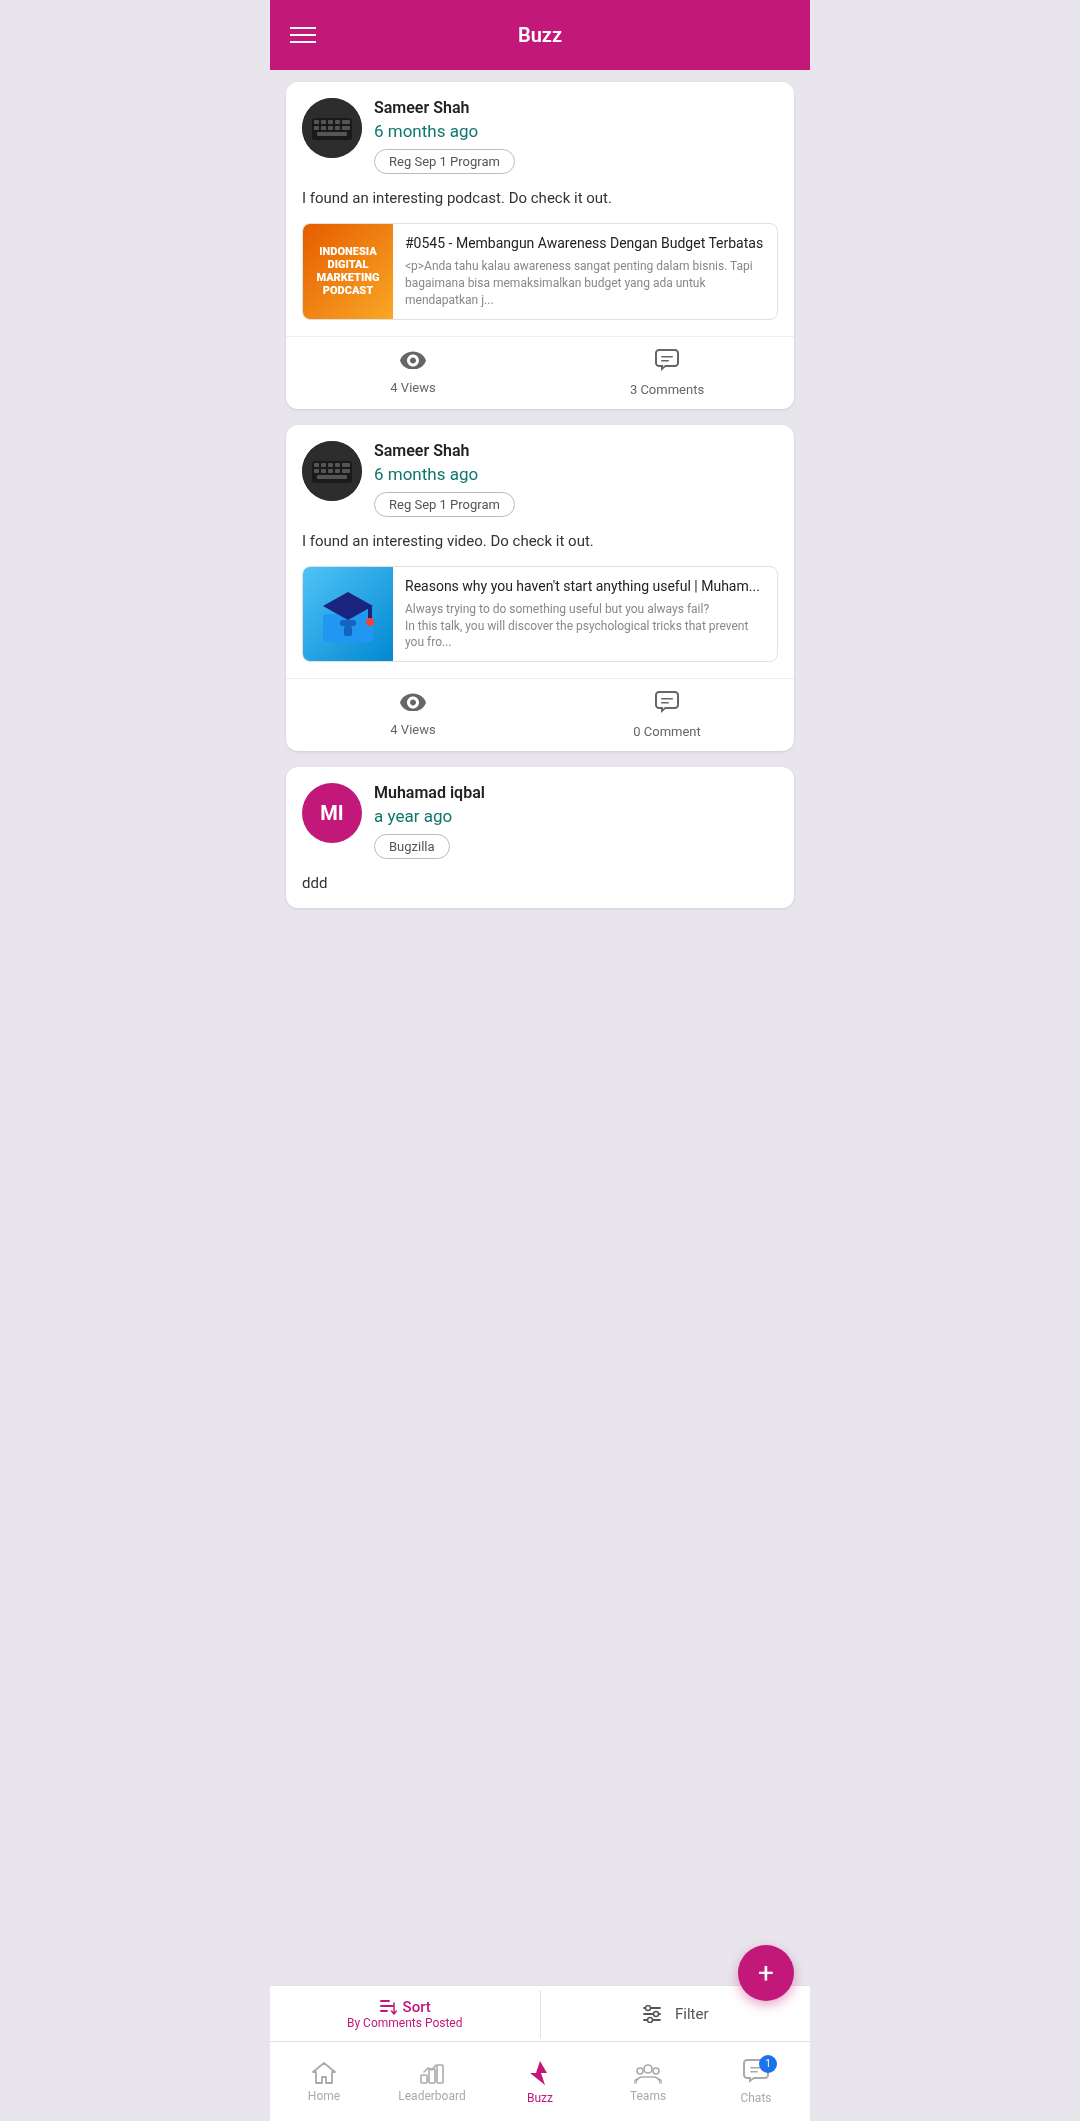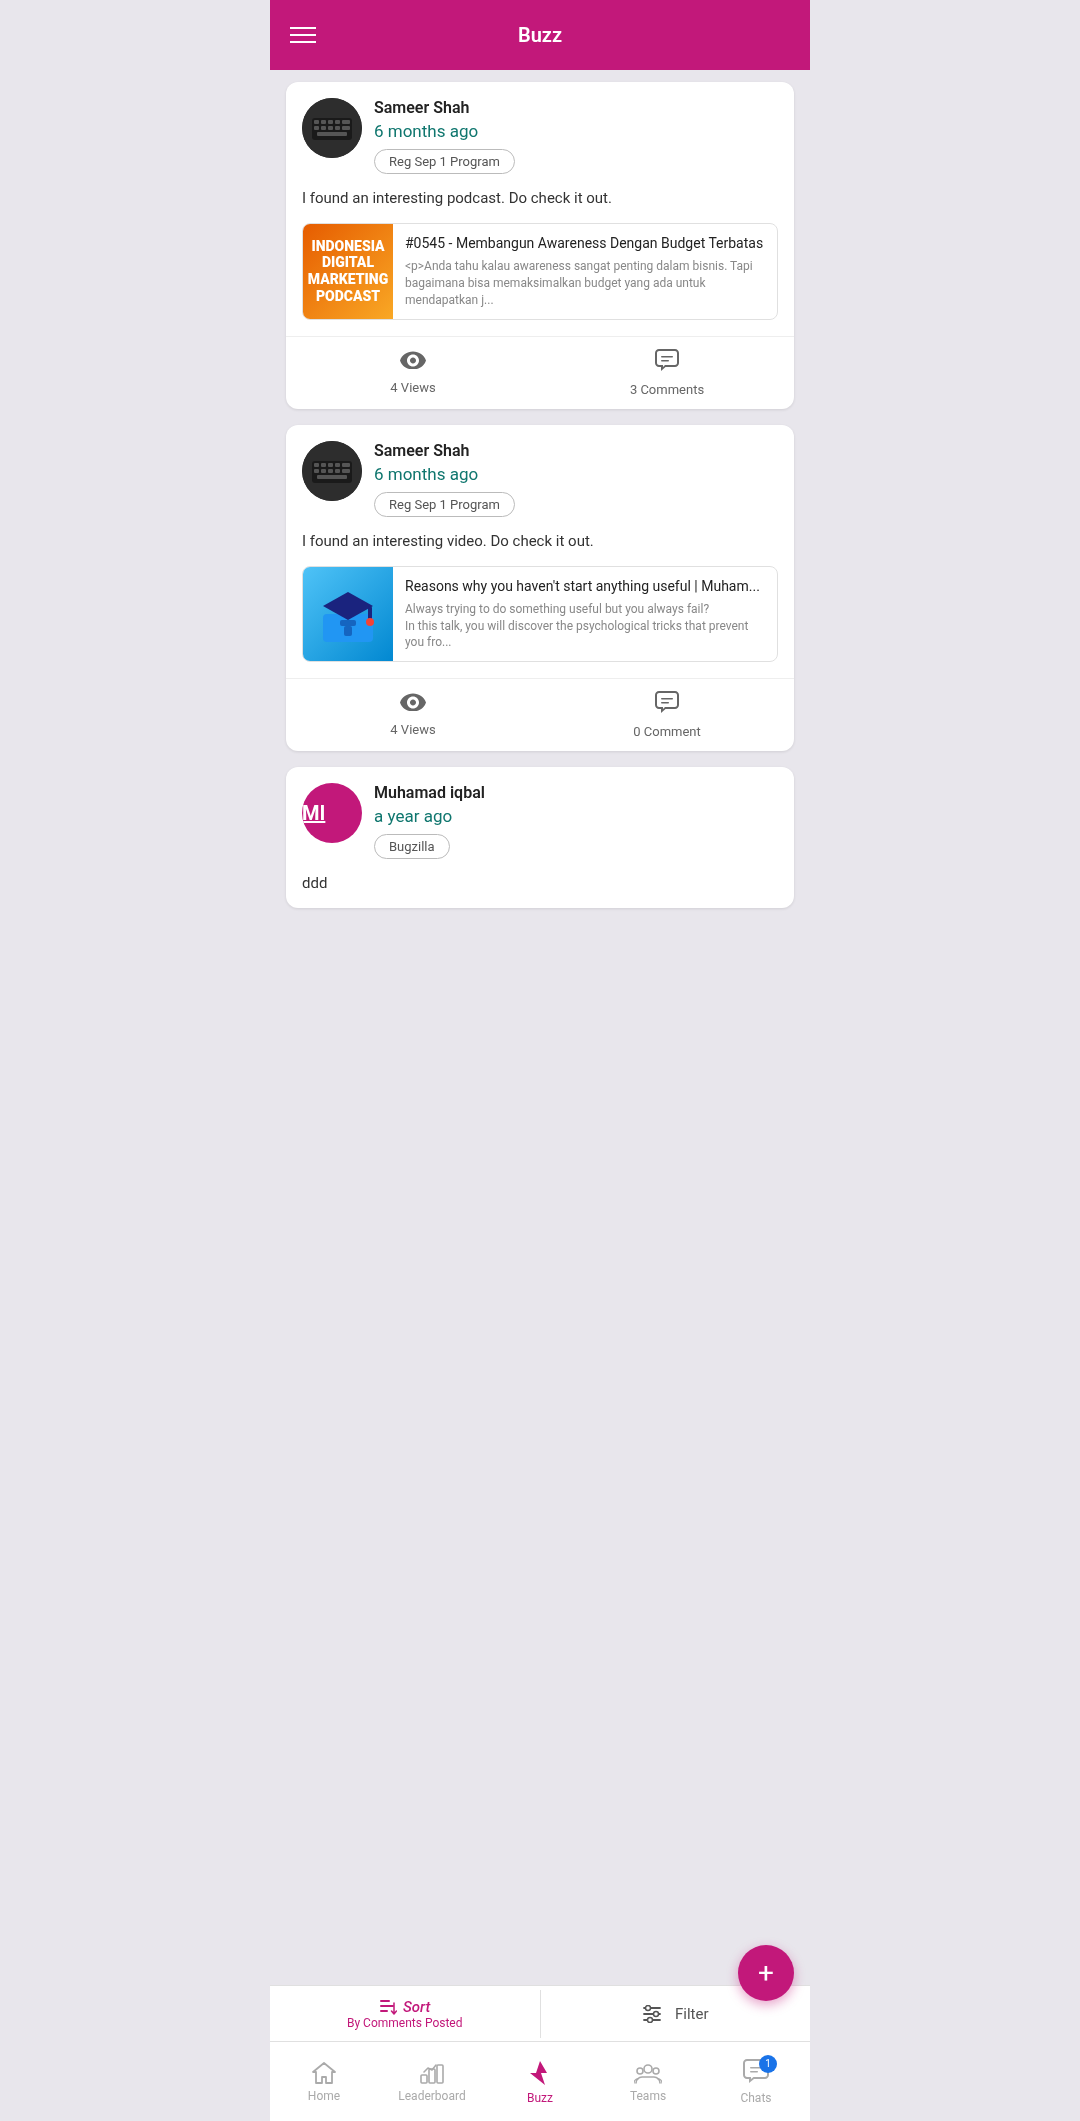--- a/index.html
+++ b/index.html
@@ -259,21 +259,20 @@
     .sort-btn-top {
       display: flex;
       align-items: center;
       gap: 6px;
     }
 
     .sort-btn-label {
       font-size: 15px;
       color: #c2187a;
       font-weight: 500;
-      font-style: italic;
     }
 
     .sort-sub {
       font-size: 12px;
       color: #c2187a;
     }
 
     .filter-btn {
       flex: 1;
       display: flex;
@@ -337,21 +336,21 @@
       border-radius: 50%;
       color: white;
       font-size: 10px;
       display: flex;
       align-items: center;
       justify-content: center;
     }
 
     
     .thumb-text {
-      font-size: 14px;
+      font-size: 11px;
       font-weight: 900;
       text-transform: uppercase;
       line-height: 1.2;
     }
 
     
     .grad-cap-container {
       display: flex;
       flex-direction: column;
       align-items: center;
@@ -494,21 +493,21 @@
             <rect x="6" y="11" width="8" height="1.5" rx="0.75" fill="#666"></rect>
           </svg>
         </span>
         <span class="post-stat-label">0 Comment</span>
       </div>
     </div>
   </div>
 
   <div class="post-card">
     <div class="post-header">
-      <div class="avatar avatar-initials" style="width:60px;height:60px;border-radius:50%;background:#c2187a;display:flex;align-items:center;justify-content:flex-start;font-size:20px;font-weight:bold;color:white;flex-shrink:0;text-decoration:underline;">
+      <div class="avatar avatar-initials" style="width:60px;height:60px;border-radius:50%;background:#c2187a;display:flex;align-items:center;justify-content:center;font-size:20px;font-weight:bold;color:white;flex-shrink:0;">
         <span>MI</span>
       </div>
       <div class="post-user-info">
         <div class="post-username">Muhamad  iqbal</div>
         <div class="post-time">a year ago</div>
         <span class="post-tag">Bugzilla</span>
       </div>
     </div>
     <div class="post-text">ddd</div>
   </div>

